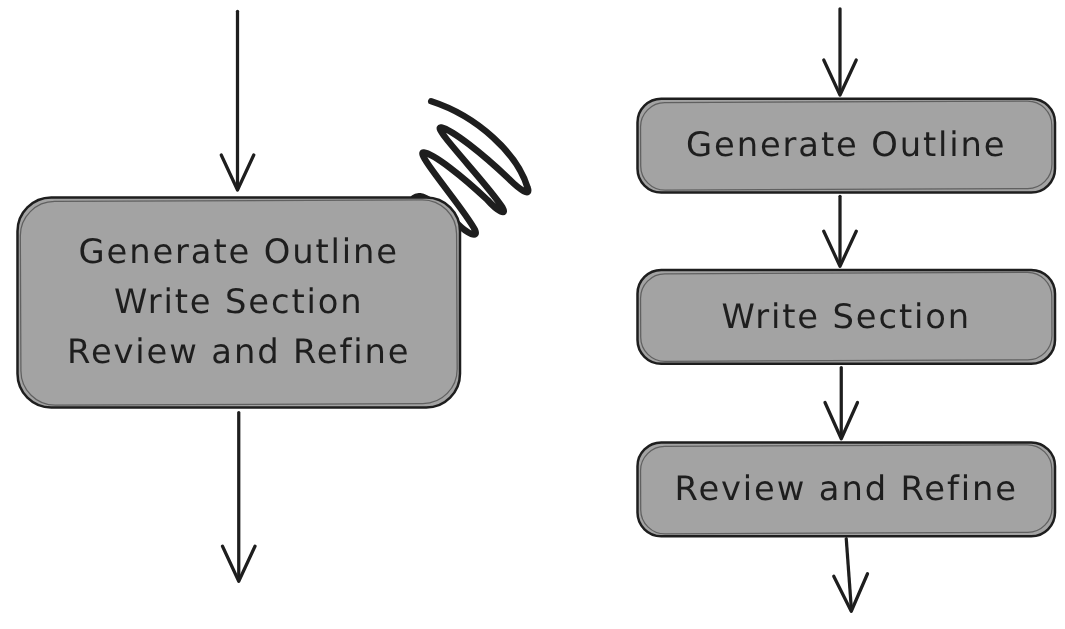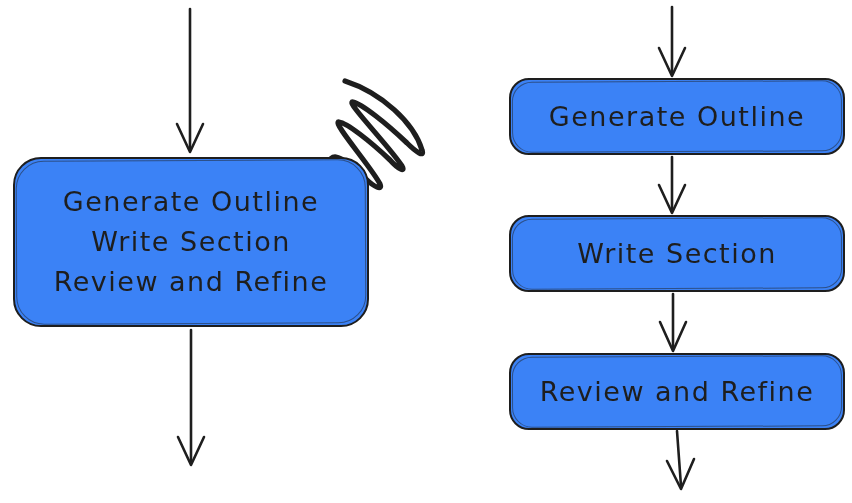--- a/index.html
+++ b/index.html
@@ -20,21 +20,21 @@
     left: 0;
     top: 0;
     width: 852px;
     height: 503px;
     pointer-events: none;
   }
   .node {
     position: absolute;
     box-sizing: border-box;
     border: 2.2px solid #1e1e1e;
-    background: #3b82f6;
+    background: #a3a3a3;
     display: flex;
     flex-direction: column;
     align-items: center;
     justify-content: center;
     color: #1e1e1e;
     text-align: center;
   }
   
   .node::before {
     content: "";

